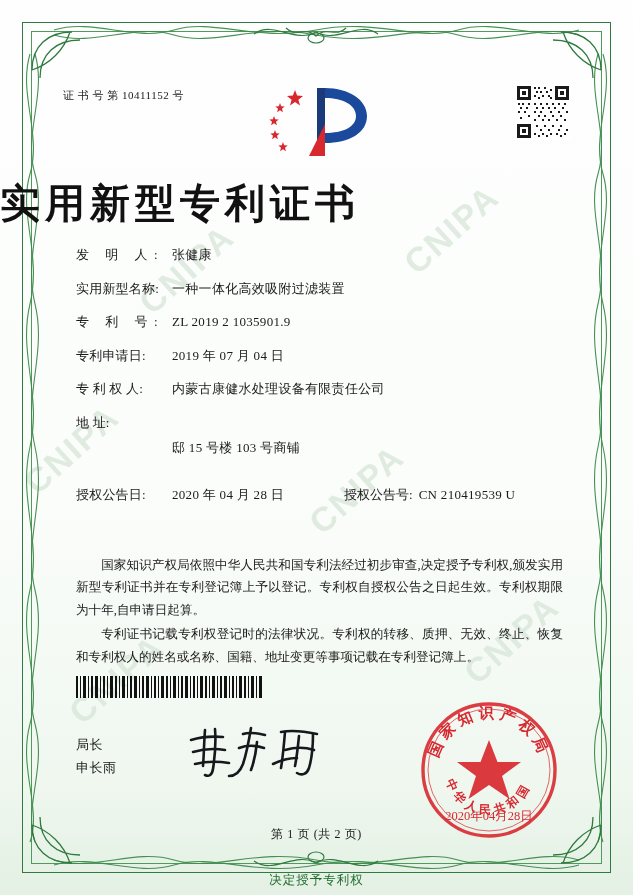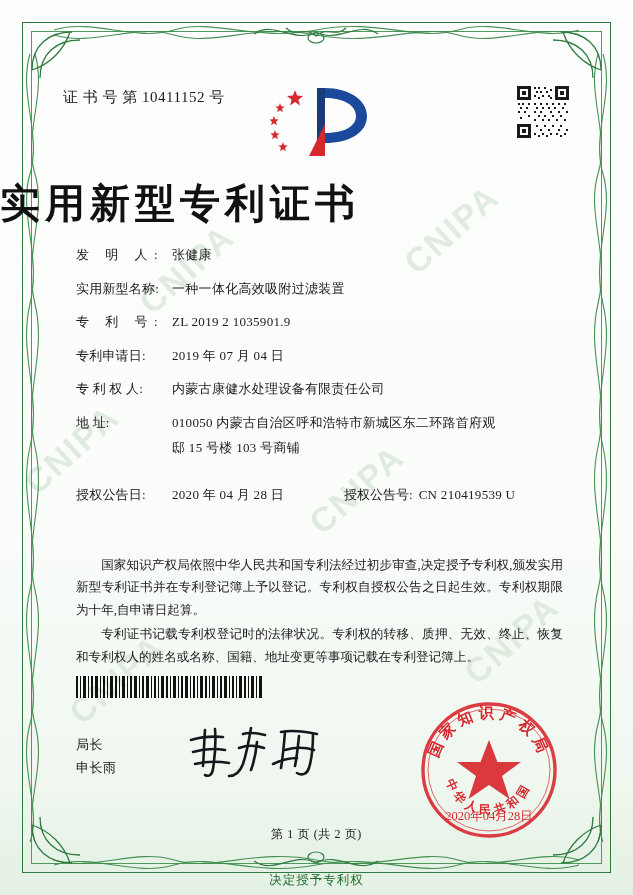--- a/index.html
+++ b/index.html
@@ -52,21 +52,21 @@
   .wm2 { left: 395px; top: 210px; font-size: 34px; }
   .wm3 { left: 15px;  top: 430px; font-size: 34px; }
   .wm4 { left: 300px; top: 470px; font-size: 34px; }
   .wm5 { left: 455px; top: 620px; font-size: 34px; }
   .wm6 { left: 60px;  top: 660px; font-size: 34px; }
 
   
   .cert-no {
     position: absolute;
     left: 63px; top: 88px;
-    font-size: 15px;
+    font-size: 11px;
     letter-spacing: 0.5px;
   }
   .qr {
     position: absolute;
     right: 62px; top: 84px;
     width: 56px; height: 56px;
   }
   .qr svg { display: block; }
 
   
@@ -356,21 +356,20 @@
       <div class="fvalue">2019 年 07 月 04 日</div>
     </div>
 
     <div class="frow">
       <div class="flabel">专 利 权 人:</div>
       <div class="fvalue">内蒙古康健水处理设备有限责任公司</div>
     </div>
 
     <div class="frow addr">
       <div class="flabel">地      址:</div>
-      <div class="fvalue">010050 内蒙古自治区呼和浩特市新城区东二环路首府观</div>
     </div>
     <div class="addr-second">邸 15 号楼 103 号商铺</div>
 
     <div class="frow two-col" style="margin-top:34px;">
       <div class="flabel">授权公告日:</div>
       <div class="fvalue">2020 年 04 月 28 日</div>
       <div class="flabel2">授权公告号:</div>
       <div class="fvalue">CN 210419539 U</div>
     </div>
 

